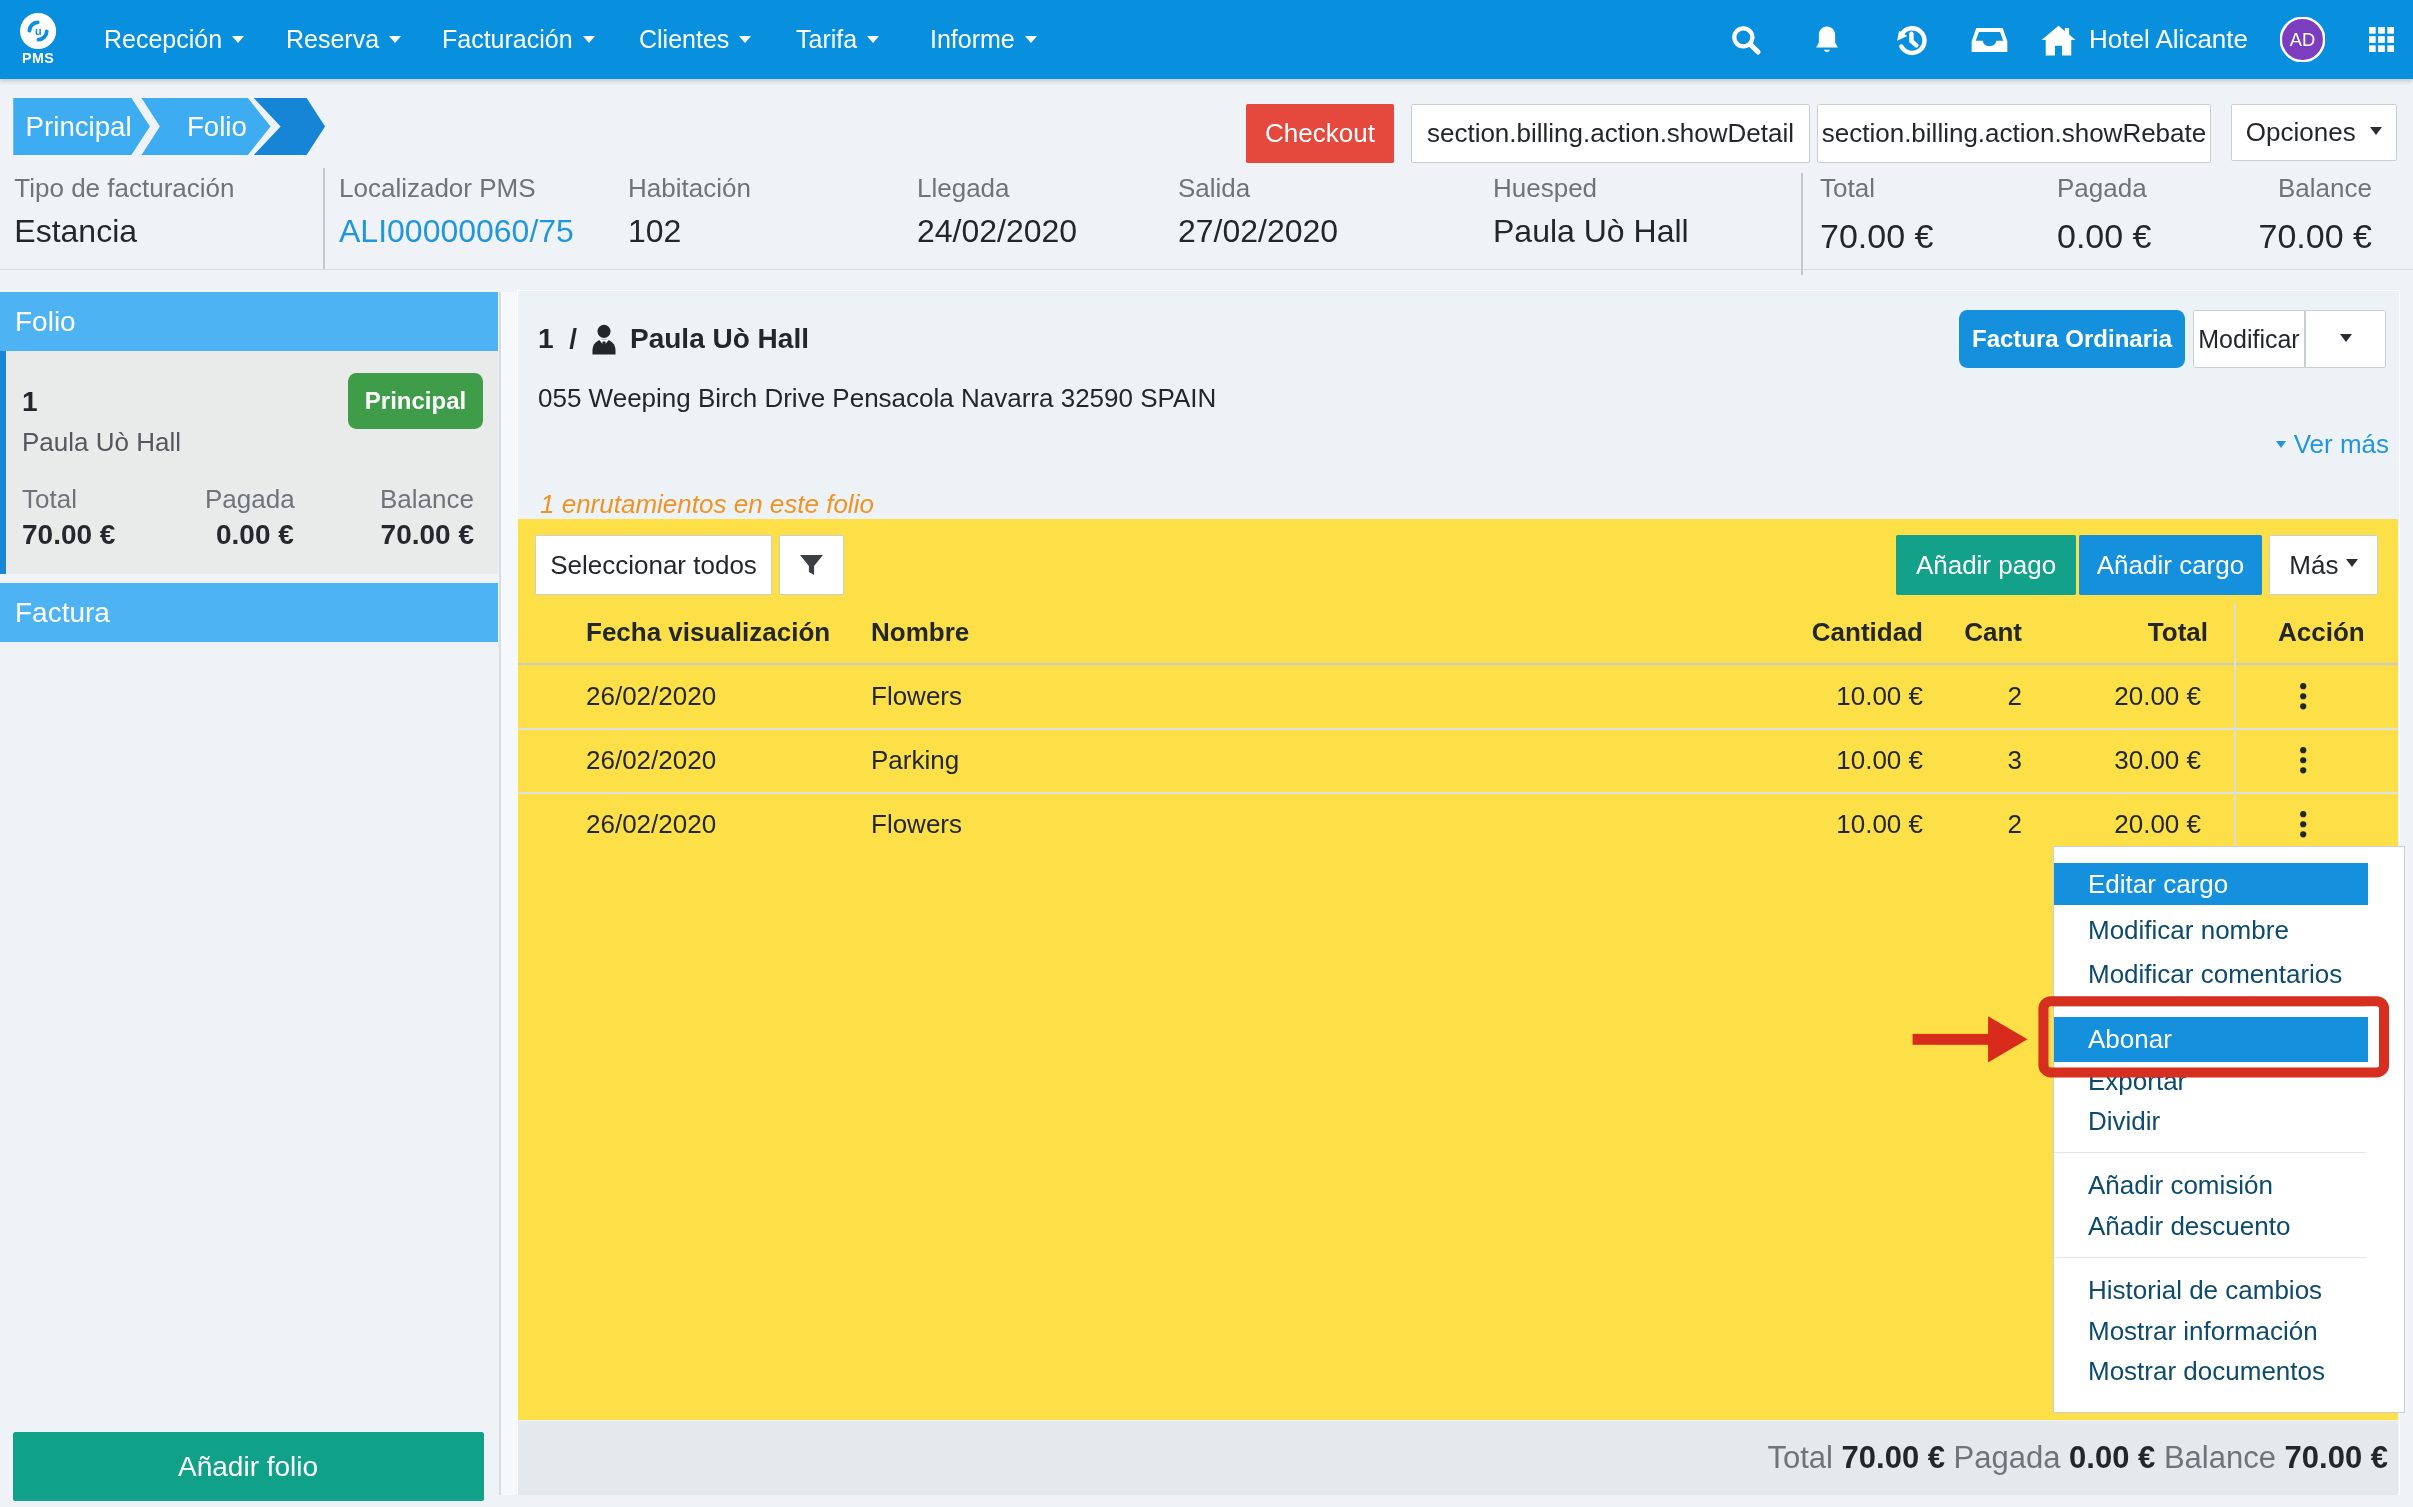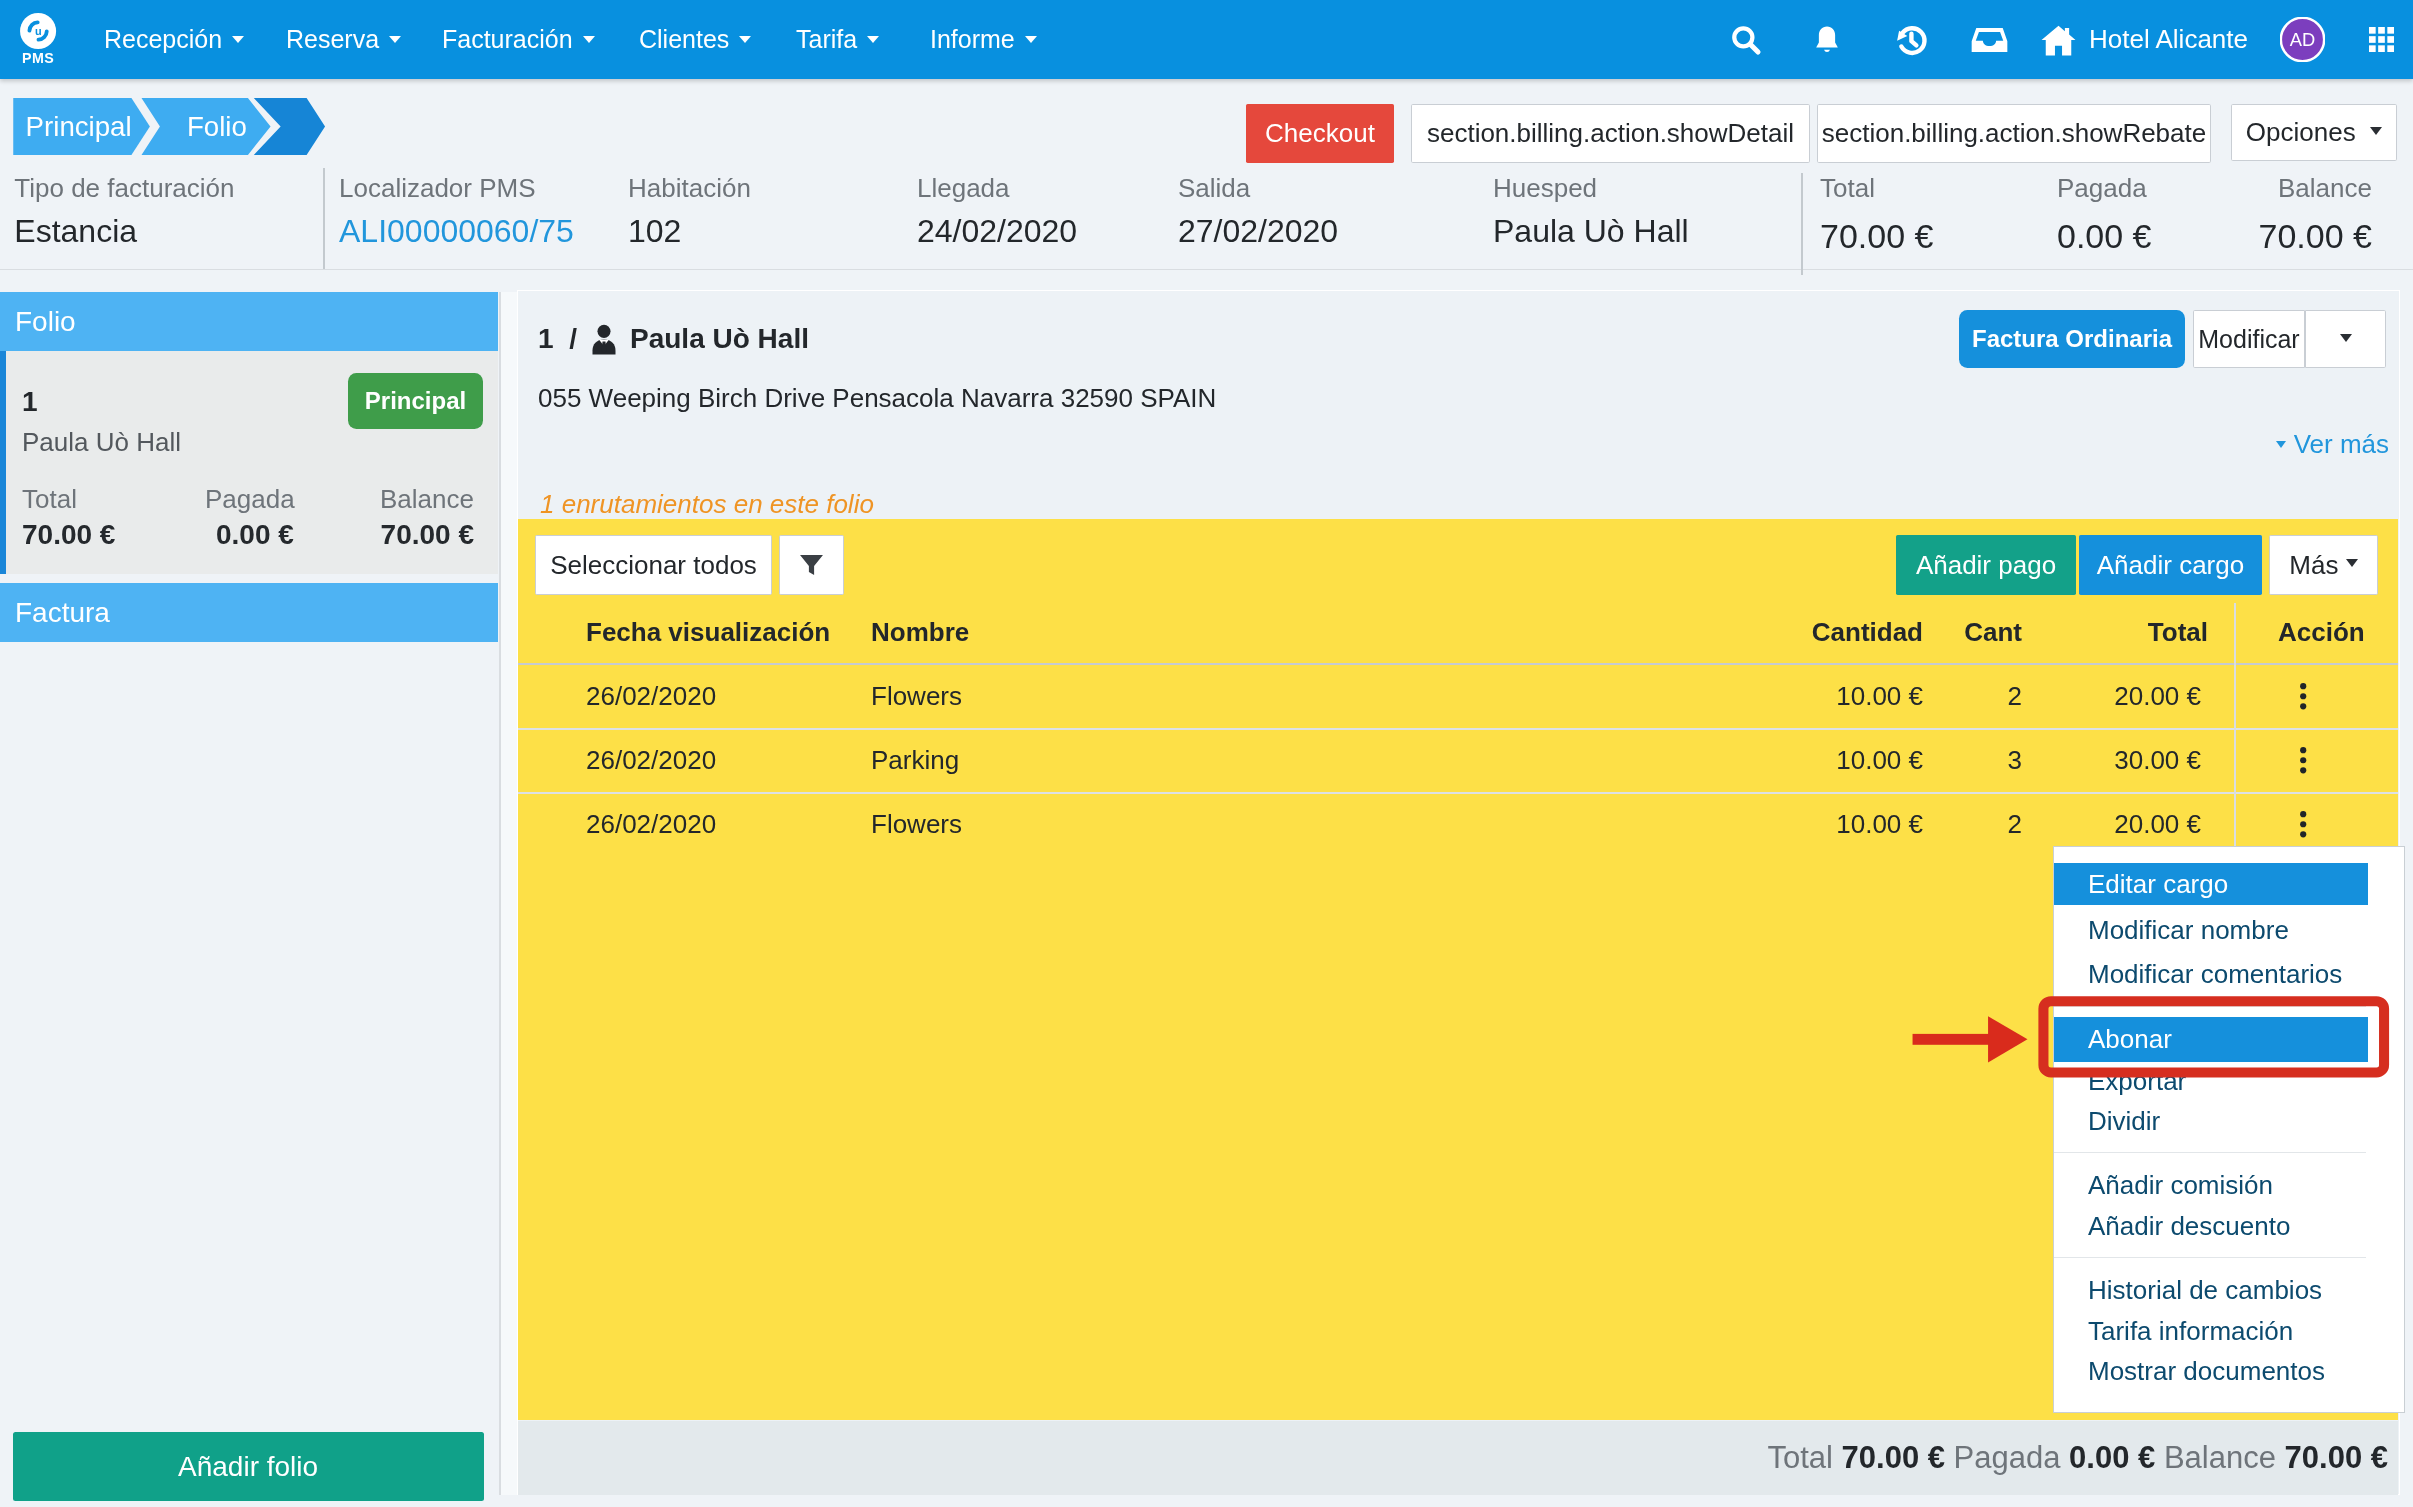--- a/index.html
+++ b/index.html
@@ -251,21 +251,21 @@
     <div class="mi" style="top:112px;">Modificar comentarios</div>
     <div class="mdiv" style="top:159px;"></div>
     <div class="mihl" style="top:170px; height:45px;">Abonar</div>
     <div class="mi" style="top:219px;">Exportar</div>
     <div class="mi" style="top:259px;">Dividir</div>
     <div class="mdiv" style="top:305px;"></div>
     <div class="mi" style="top:323px;">Añadir comisión</div>
     <div class="mi" style="top:364px;">Añadir descuento</div>
     <div class="mdiv" style="top:410px;"></div>
     <div class="mi" style="top:428px;">Historial de cambios</div>
-    <div class="mi" style="top:469px;">Tarifa información</div>
+    <div class="mi" style="top:469px;">Mostrar información</div>
     <div class="mi" style="top:509px;">Mostrar documentos</div>
   </div>
 
   <div id="cardfooter">Total&nbsp;<b>70.00 €</b>&nbsp;Pagada&nbsp;<b>0.00 €</b>&nbsp;Balance&nbsp;<b>70.00 €</b></div>
 </div>
 
 <svg class="abs" style="left:1905px; top:990px; z-index:70;" width="495" height="97" viewBox="0 0 590 115">
   <rect x="165" y="13" width="406" height="85" rx="9" fill="none" stroke="#D62E1F" stroke-width="12"></rect>
   <rect x="9" y="52" width="92" height="13" fill="#D92B1C"></rect>
   <polygon points="99,31 146,58.5 99,86" fill="#D92B1C"></polygon>

